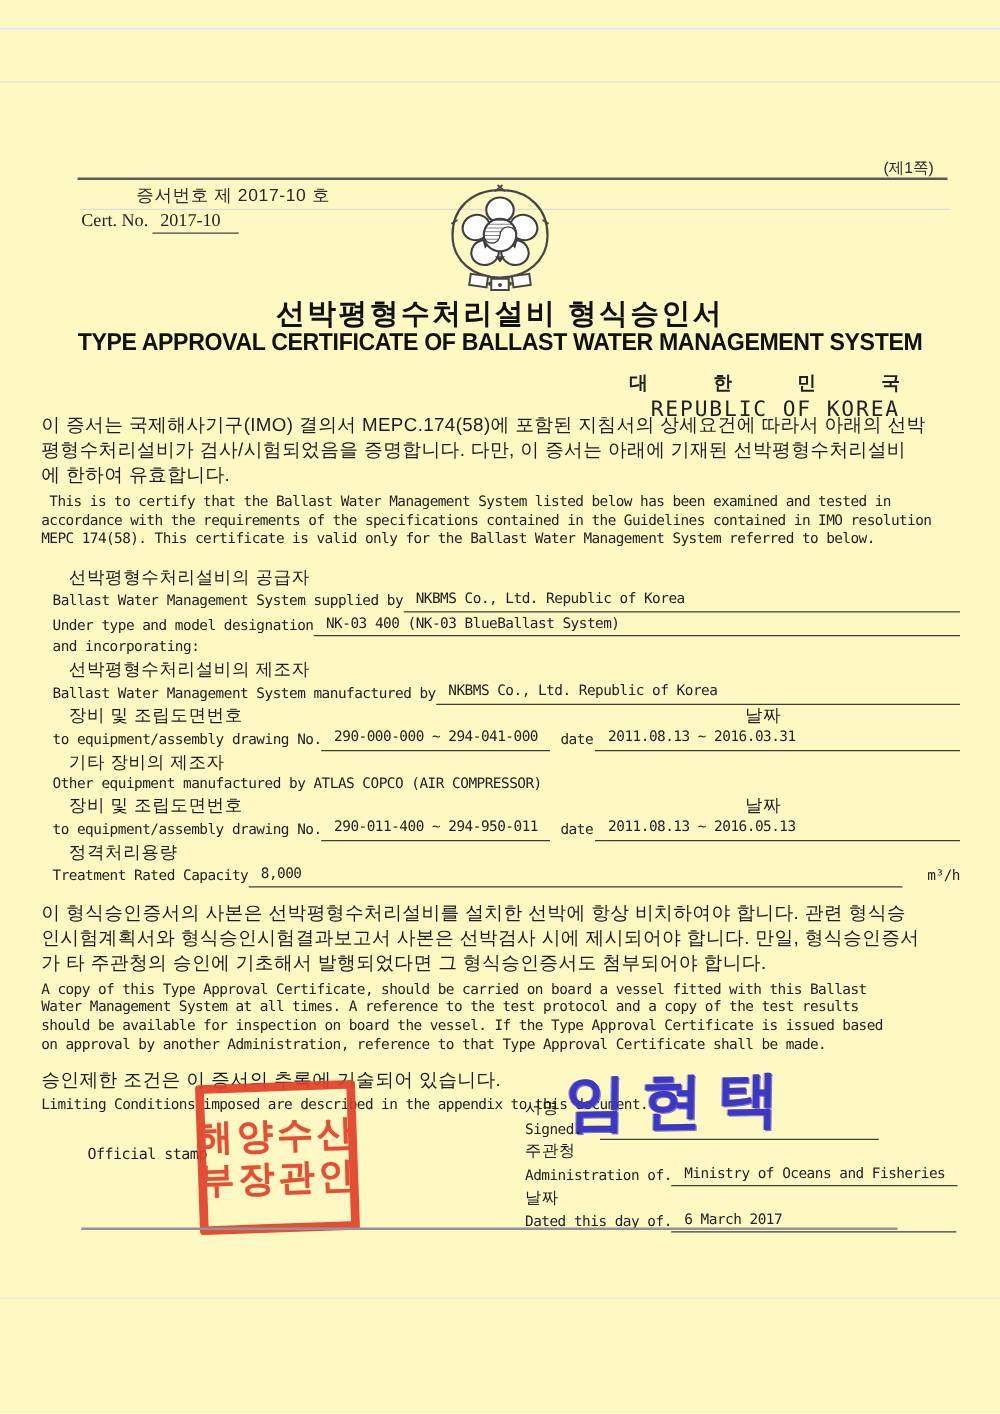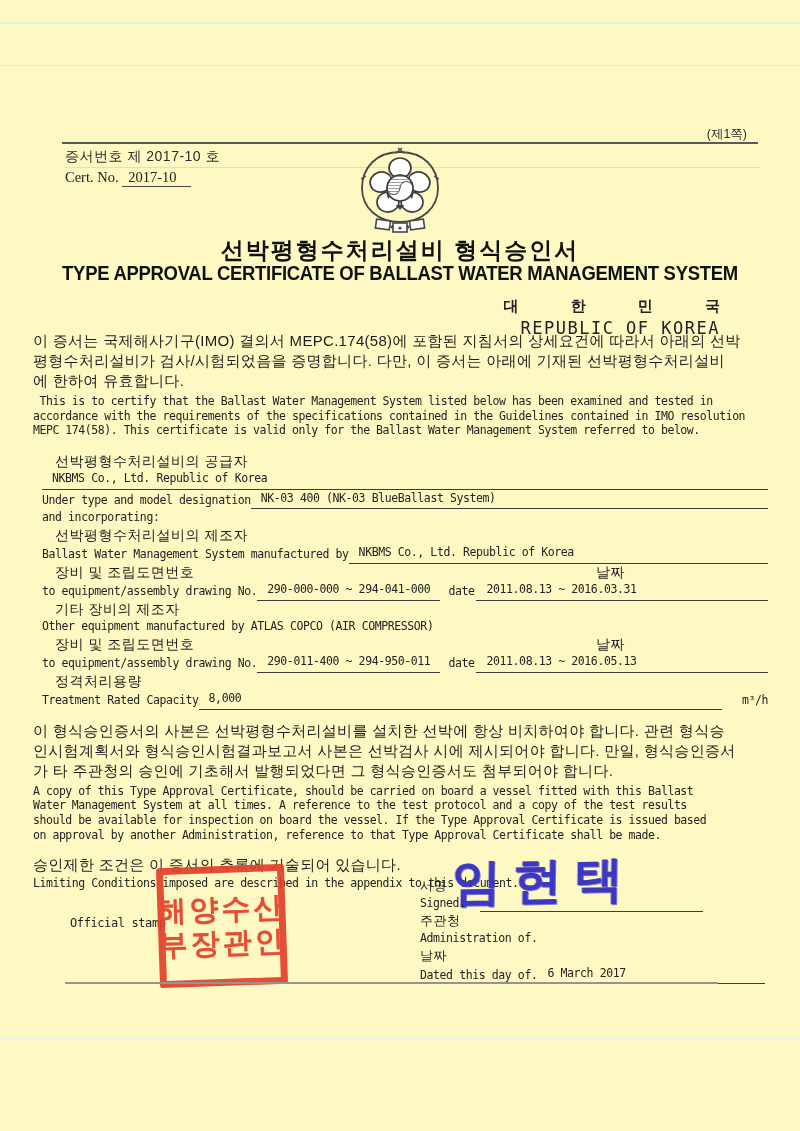--- a/index.html
+++ b/index.html
@@ -14,21 +14,21 @@
   .scan-teal { top:22px; height:2px; background:#e0efe9; }
   .scan-gray-top { top:65px; height:1px; background:#e6e6e6; }
   .rule-header { position:absolute; top:142px; left:62px; width:696px; height:2px; background:#5a5a5a; }
   .rule-faint-cert { position:absolute; top:167px; left:64px; width:696px; height:1px; background:#dcdcdc; }
   .rule-signing-bottom { position:absolute; top:982px; left:65px; width:653px; height:2px; background:#949494; }
   .rule-faint-bottom { position:absolute; top:1038px; left:0; width:800px; height:1px; background:#ededed; }
 
   .page-label { position:absolute; top:126px; right:53px; font-size:12.5px; color:#2a2a2a; }
 
   .cert-block { position:absolute; top:148px; left:65px; }
-  .cert-ko { font-size:14px; letter-spacing:.5px; color:#2a2a2a; }
+  .cert-ko { font-size:14px; letter-spacing:.5px; color:#2a2a2a;margin-left:44px; }
   .cert-en { font-family:"Liberation Serif", serif; font-size:14.5px; margin-top:3px; color:#222; }
   .cert-en .cert-no { border-bottom:1px solid #444; padding:0 14px 1px 6px; }
 
   .emblem { position:absolute; top:146px; left:352px; }
 
   .title-ko { position:absolute; top:235px; left:0; width:800px; text-align:center;
     font-size:23px; font-weight:bold; letter-spacing:2px; color:#111; }
   .title-en { position:absolute; top:263px; left:0; width:800px; text-align:center;
     font-size:18.5px; font-weight:bold; letter-spacing:-0.3px; color:#111;
     transform:scaleY(1.05); }
@@ -147,20 +147,21 @@
     <div class="para-ko">이 증서는 국제해사기구(IMO) 결의서 MEPC.174(58)에 포함된 지침서의 상세요건에 따라서 아래의 선박
 평형수처리설비가 검사/시험되었음을 증명합니다. 다만, 이 증서는 아래에 기재된 선박평형수처리설비
 에 한하여 유효합니다.</div>
     <div class="para-en"> This is to certify that the Ballast Water Management System listed below has been examined and tested in
 accordance with the requirements of the specifications contained in the Guidelines contained in IMO resolution
 MEPC 174(58). This certificate is valid only for the Ballast Water Management System referred to below.</div>
 
     <div class="fields">
       <div class="row-ko">선박평형수처리설비의 공급자</div>
       <div class="row-en">
+        <span class="lbl">Ballast Water Management System supplied by</span>
         <span class="val fill1">NKBMS Co., Ltd. Republic of Korea</span>
       </div>
 
       <div class="row-en">
         <span class="lbl">Under type and model designation</span>
         <span class="val fill1">NK-03 400 (NK-03 BlueBallast System)</span>
       </div>
 
       <div class="row-en">
         <span class="lbl">and incorporating:</span>
@@ -235,20 +236,21 @@
 
   <div class="sig-col">
     <div class="sig-row-ko">서명</div>
     <div class="sig-row-en">
       <span class="lbl">Signed.</span>
       <span class="signed-line"></span>
     </div>
     <div class="sig-row-ko">주관청</div>
     <div class="sig-row-en">
       <span class="lbl">Administration of.</span>
+      <span class="val fill1">Ministry of Oceans and Fisheries</span>
     </div>
     <div class="sig-row-ko">날짜</div>
     <div class="sig-row-en">
       <span class="lbl">Dated this day of.</span>
       <span class="val fill1">6 March 2017</span>
     </div>
   </div>
 
   <div class="rule-signing-bottom"></div>
   <div class="rule-faint-bottom"></div>

